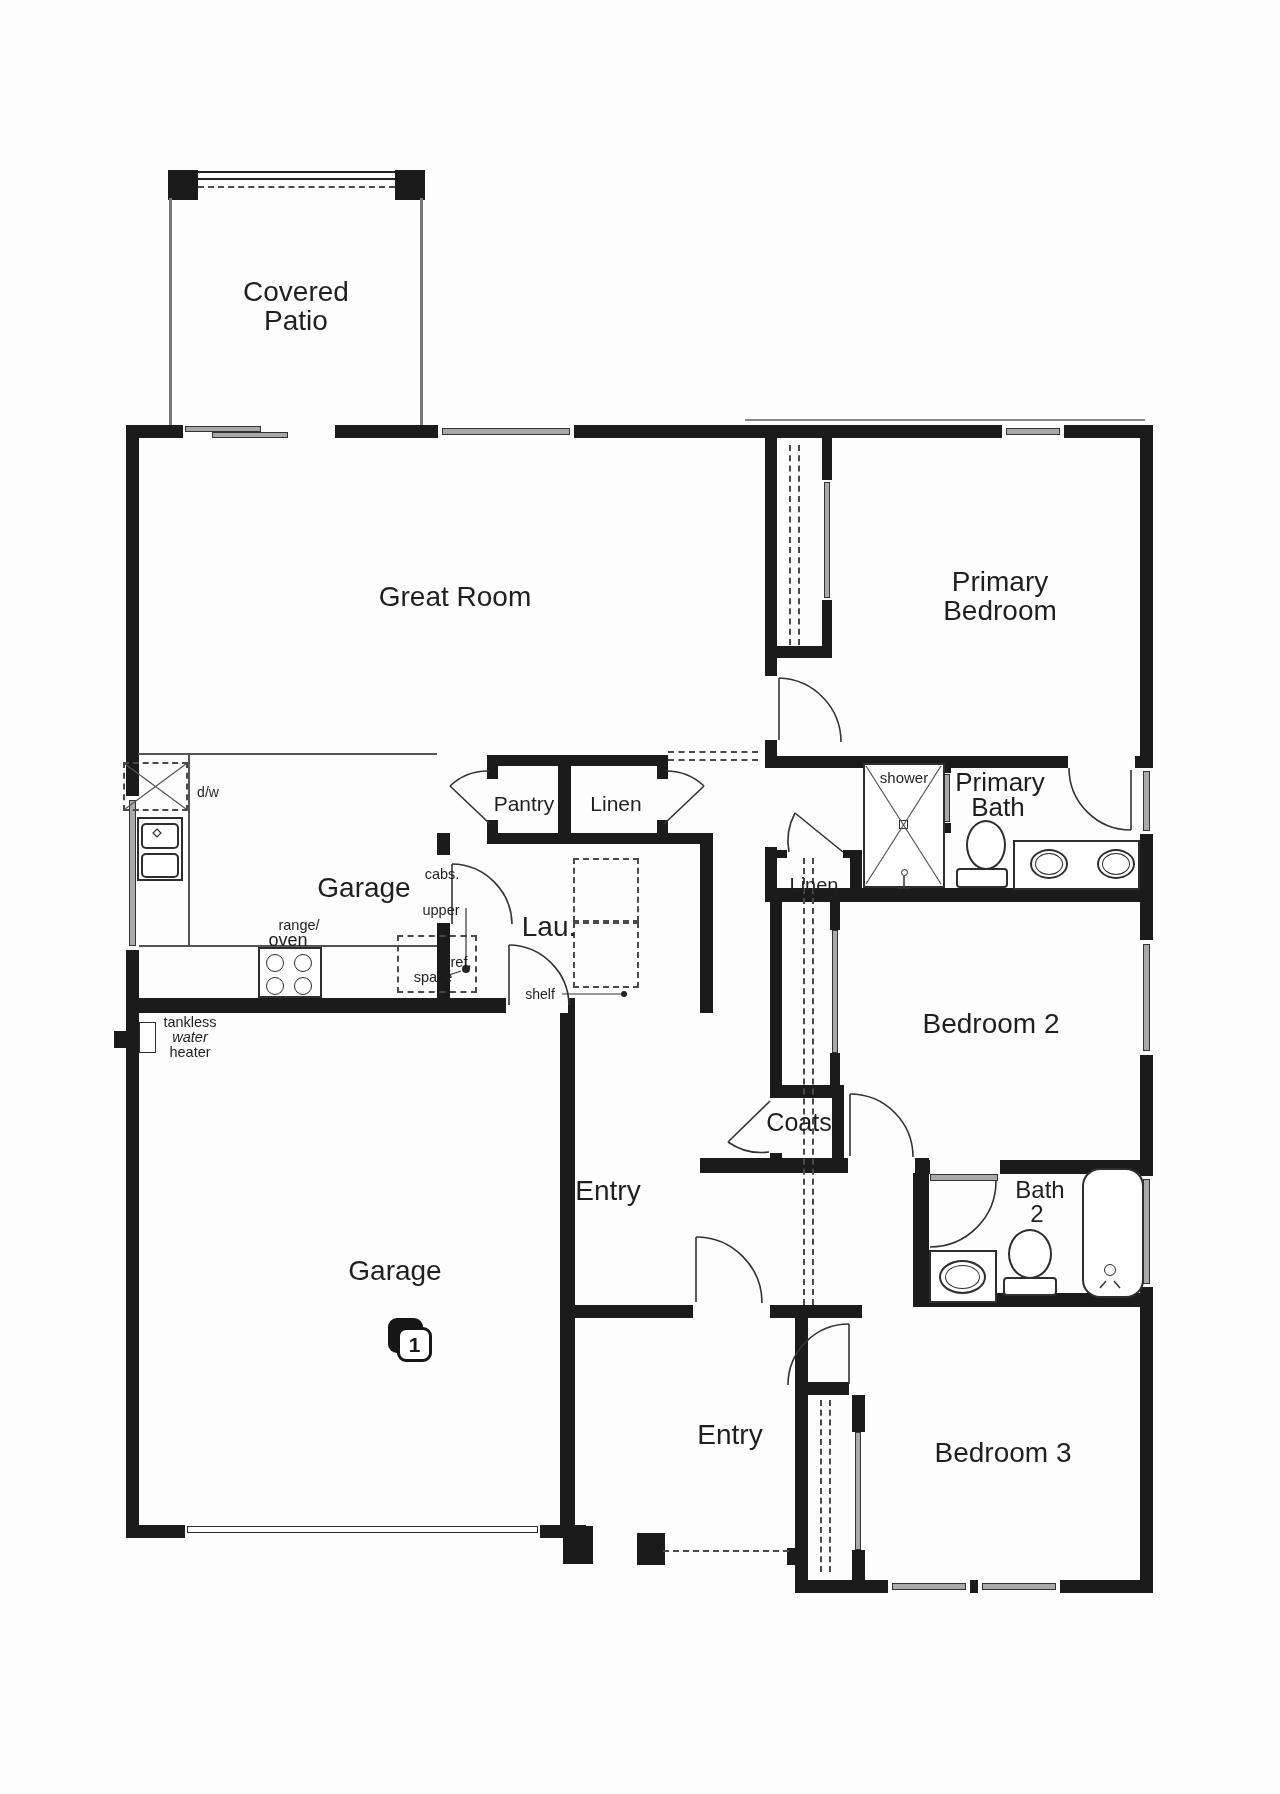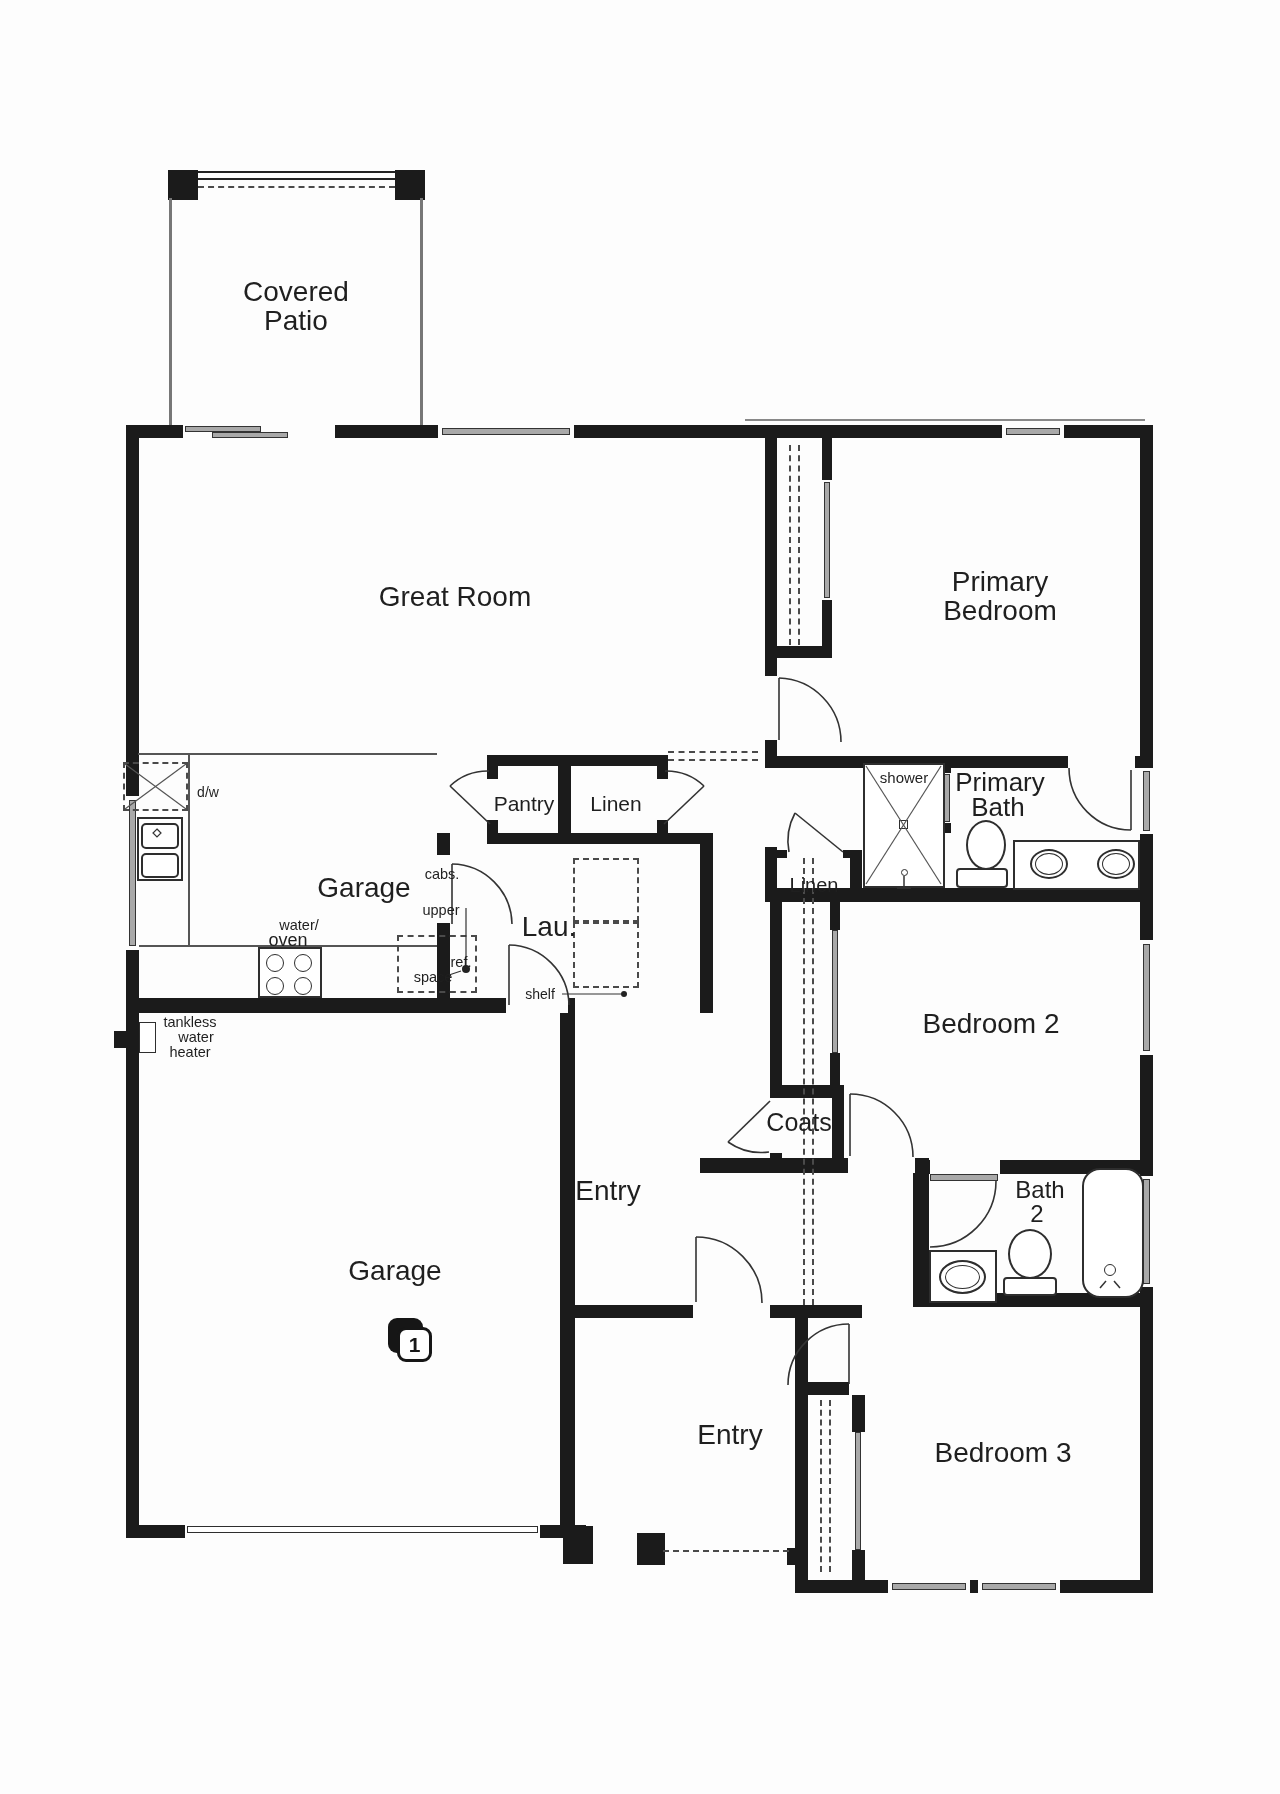--- a/index.html
+++ b/index.html
@@ -213,23 +213,23 @@
     <div class="abs lbl" style="left: 814px; top: 885px; font-size: 20px;">Linen</div>
     <div class="abs lbl" style="left: 991px; top: 1024px; font-size: 28px;">Bedroom 2</div>
     <div class="abs lbl" style="left: 799px; top: 1122px; font-size: 25px;">Coats</div>
     <div class="abs lbl" style="left: 608px; top: 1191px; font-size: 28px;">Entry</div>
     <div class="abs lbl" style="left: 1040px; top: 1190px; font-size: 24px;">Bath</div>
     <div class="abs lbl" style="left: 1037px; top: 1214px; font-size: 24px;">2</div>
     <div class="abs lbl" style="left: 395px; top: 1271px; font-size: 28px;">Garage</div>
     <div class="abs lbl" style="left: 730px; top: 1435px; font-size: 28px;">Entry</div>
     <div class="abs lbl" style="left: 1003px; top: 1453px; font-size: 28px;">Bedroom 3</div>
     <div class="abs lbl" style="left: 208px; top: 792px; font-size: 14px;">d/w</div>
-    <div class="abs lbl" style="left: 299px; top: 925px; font-size: 14.5px;">water/</div>
+    <div class="abs lbl" style="left: 299px; top: 925px; font-size: 14.5px;">range/</div>
     <div class="abs lbl" style="left: 288px; top: 940px; font-size: 18px;">oven</div>
     <div class="abs lbl" style="left: 441px; top: 910px; font-size: 14.5px;">upper</div>
     <div class="abs lbl" style="left: 442px; top: 874px; font-size: 14.5px;">cabs.</div>
     <div class="abs lbl" style="left: 436px; top: 962px; font-size: 14.5px; margin-left: 25px;">ref.</div>
     <div class="abs lbl" style="left: 433px; top: 977px; font-size: 14.5px;">space</div>
     <div class="abs lbl" style="left: 540px; top: 994px; font-size: 14px;">shelf</div>
     <div class="abs lbl" style="left: 190px; top: 1022px; font-size: 14.5px;">tankless</div>
-    <div class="abs lbl" style="left: 196px; top: 1037px; font-size: 14.5px;">water</div>
+    <div class="abs lbl" style="left: 190px; top: 1037px; font-size: 14.5px; font-style: italic;">water</div>
     <div class="abs lbl" style="left: 190px; top: 1052px; font-size: 14.5px;">heater</div>
   </div>
 
 </body></html>

